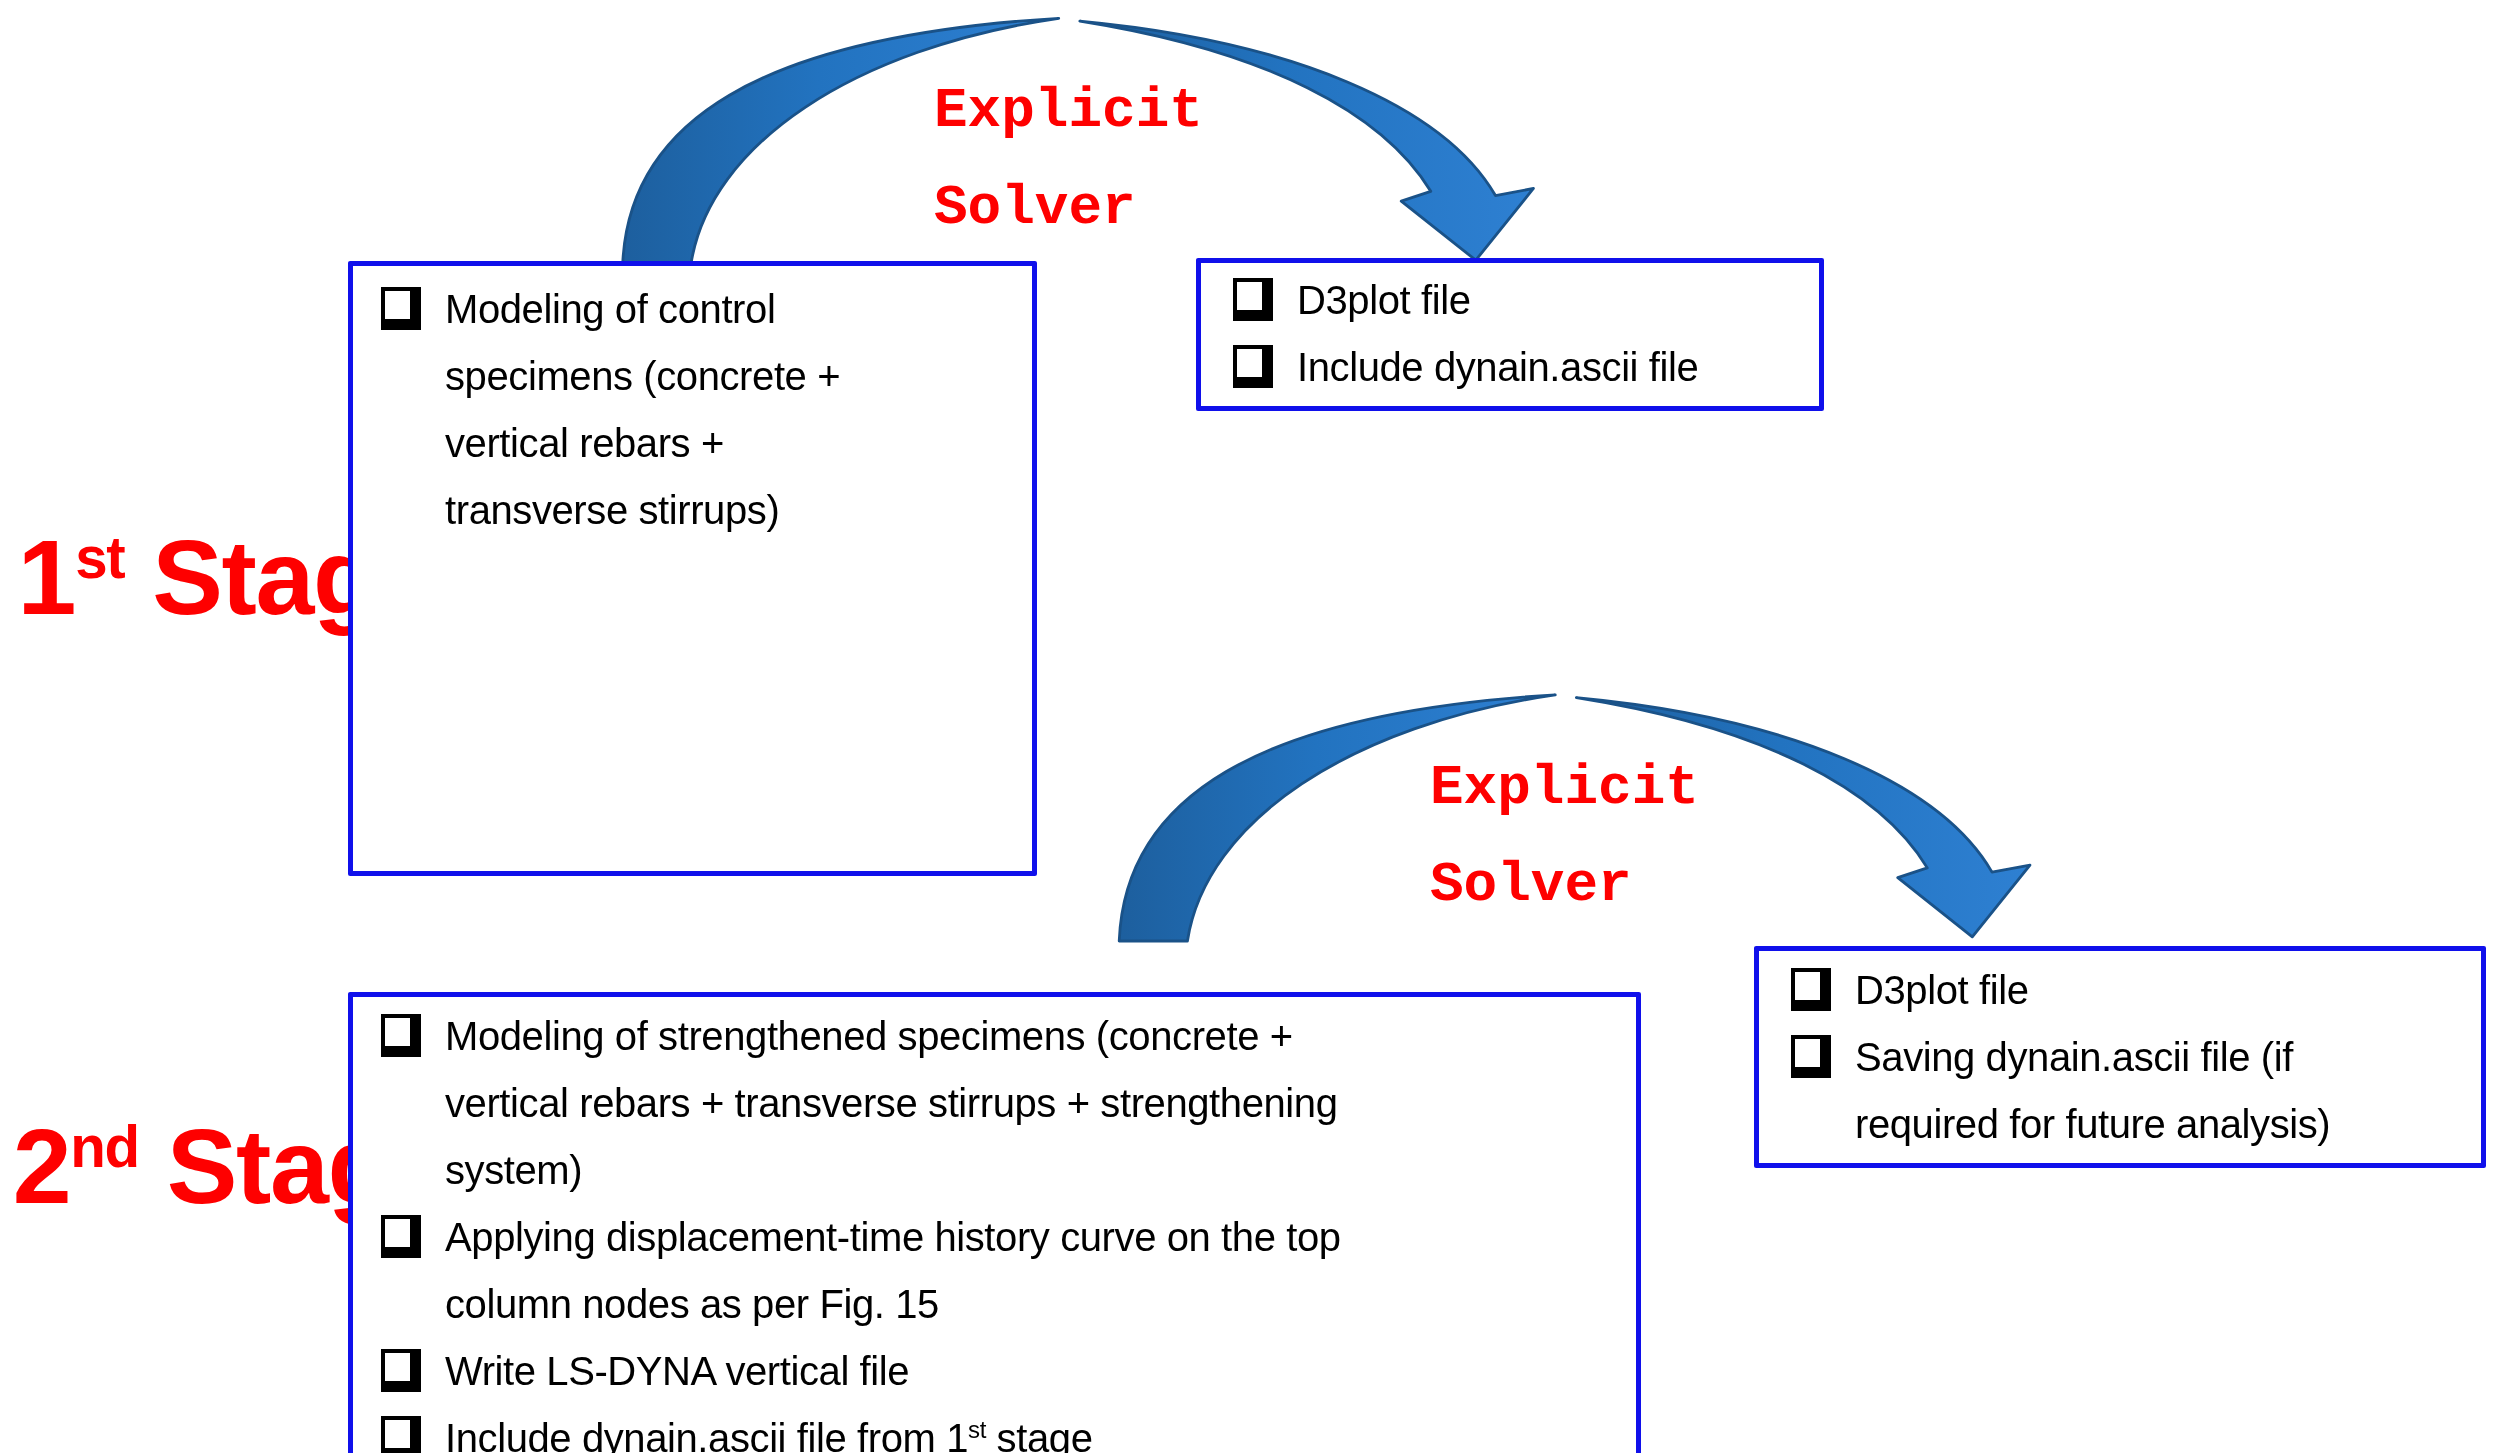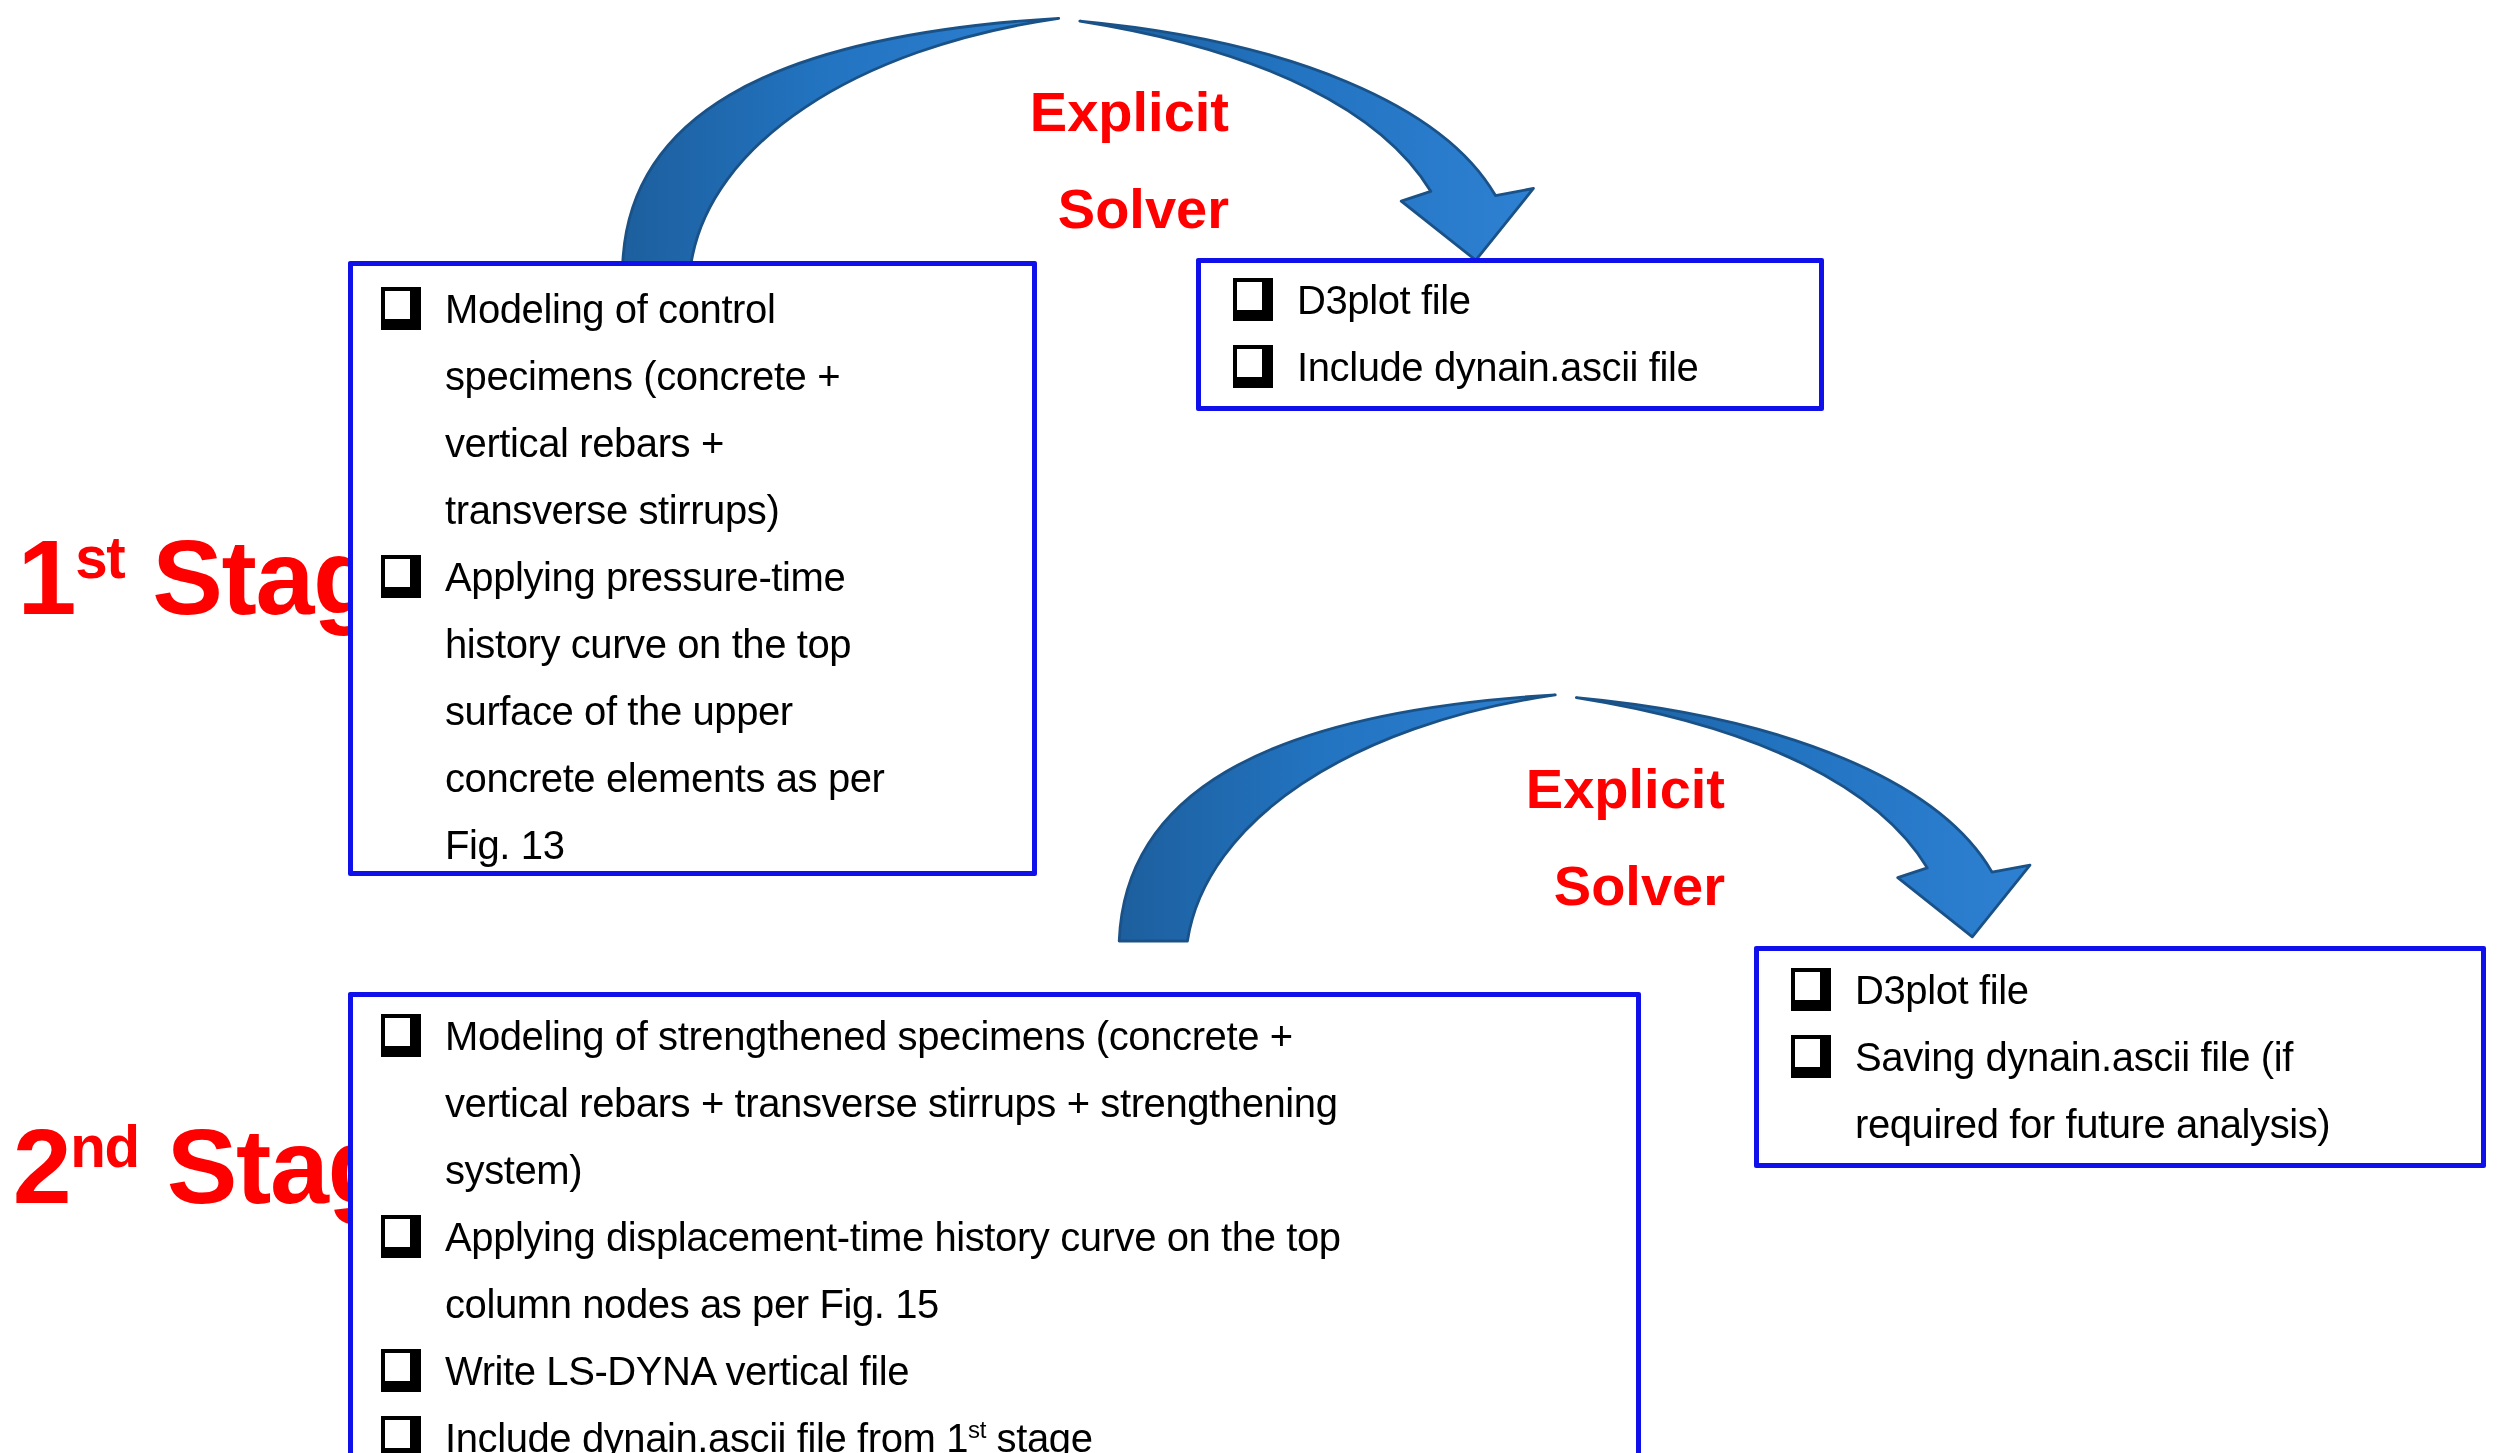--- a/index.html
+++ b/index.html
@@ -58,22 +58,23 @@
   .stage-label sup{font-size:0.55em;line-height:0;}
   #stage1-label{left:17.6px;top:521px;}
   #stage2-label{left:12.7px;top:1110px;}
   .arrow-label{
     position:absolute;z-index:1;
     width:295px;
     color:#fe0000;
     font-size:56px;
     font-weight:700;
     line-height:97px;
-    text-align:right;
+    text-align:left;
     white-space:nowrap;
+    font-family:Liberation Mono, monospace;
   }
   #arrow-label-1{left:934px;top:63px;}
   #arrow-label-2{left:1430px;top:740px;}
 </style>
 </head>
 <body>
 
 <div id="canvas">
 
   <svg id="arrow-layer" viewBox="0 0 3571 2066" xmlns="http://www.w3.org/2000/svg">
@@ -131,28 +132,20 @@
 
   <div class="dbox" id="box1">
     <div class="chklist">
       <div class="chkitem">
         <span class="cbx"></span>
         <div class="txt">Modeling of control
 specimens (concrete +
 vertical rebars +
 transverse stirrups)</div>
       </div>
-      <div class="chkitem">
-        <span class="cbx"></span>
-        <div class="txt">Applying pressure-time
-history curve on the top
-surface of the upper
-concrete elements as per
-Fig. 13</div>
-      </div>
     </div>
   </div>
 
   <div class="dbox" id="box2">
     <div class="chklist">
       <div class="chkitem">
         <span class="cbx"></span>
         <div class="txt">D3plot file</div>
       </div>
       <div class="chkitem">

